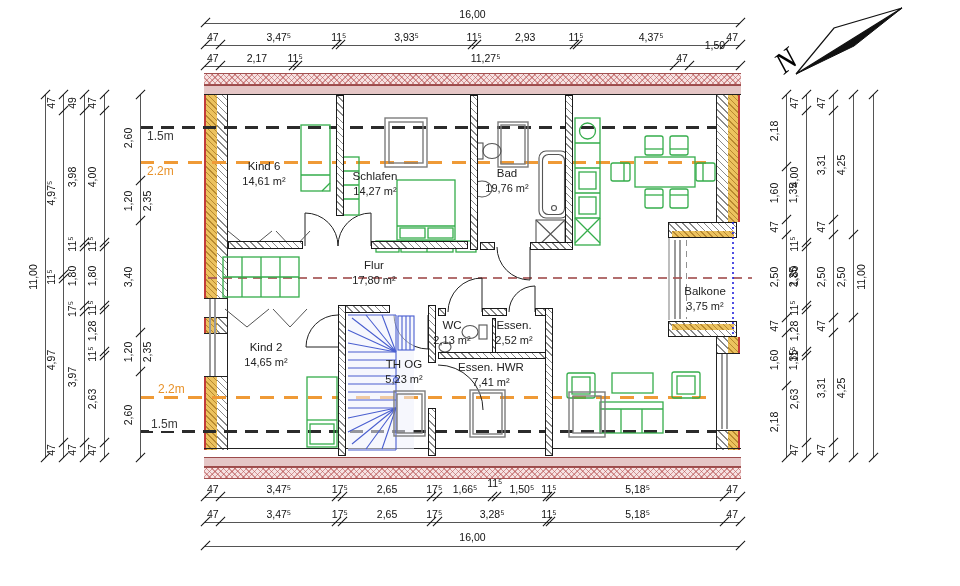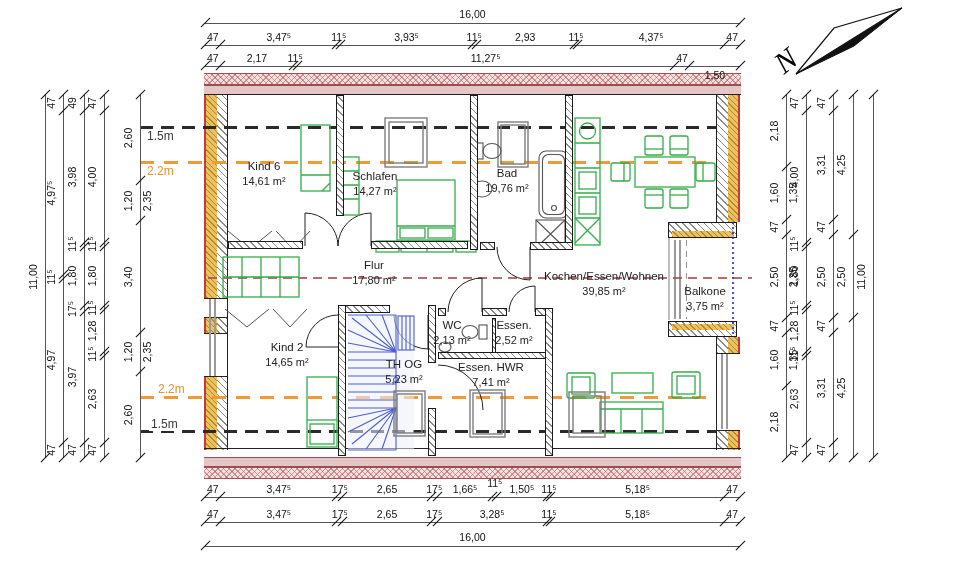--- a/index.html
+++ b/index.html
@@ -257,21 +257,21 @@
       <div class="dlab" style="left: 212.858px; top: 53px;">47</div>
       <div class="tick" style="left: 214.216px; top: 65.2px;"></div>
       <div class="dlab" style="left: 256.995px; top: 53px;">2,17</div>
       <div class="tick" style="left: 286.775px; top: 65.2px;"></div>
       <div class="dlab" style="left: 295.198px; top: 53px;">11⁵</div>
       <div class="tick" style="left: 290.62px; top: 65.2px;"></div>
       <div class="dlab" style="left: 485.624px; top: 53px;">11,27⁵</div>
       <div class="tick" style="left: 667.628px; top: 65.2px;"></div>
       <div class="dlab" style="left: 681.986px; top: 53px;">47</div>
       <div class="tick" style="left: 683.344px; top: 65.2px;"></div>
-      <div class="dlab" style="left: 714.922px; top: 70px;">1,50</div>
+      <div class="dlab" style="left: 714.922px; top: 40px;">1,50</div>
       <div class="tick" style="left: 733.5px; top: 65.2px;"></div>
       <div class="dimline-h" style="left: 205px; top: 497px; width: 535px;"></div>
       <div class="tick" style="left: 198.5px; top: 496.2px;"></div>
       <div class="dlab" style="left: 212.858px; top: 484px;">47</div>
       <div class="tick" style="left: 214.216px; top: 496.2px;"></div>
       <div class="dlab" style="left: 278.813px; top: 484px;">3,47⁵</div>
       <div class="tick" style="left: 330.411px; top: 496.2px;"></div>
       <div class="dlab" style="left: 339.837px; top: 484px;">17⁵</div>
       <div class="tick" style="left: 336.262px; top: 496.2px;"></div>
       <div class="dlab" style="left: 387.067px; top: 484px;">2,65</div>
@@ -574,29 +574,25 @@
         <div class="rarea">14,27 m²</div>
       </div>
       <div class="room-label" style="left: 507px; top: 166px;">
         <div class="rname">Bad</div>
         <div class="rarea">19,76 m²</div>
       </div>
       <div class="room-label" style="left: 374px; top: 258px;">
         <div class="rname">Flur</div>
         <div class="rarea">17,80 m²</div>
       </div>
-      <div class="room-label" style="left: 604px; top: 269px;">
-        <div class="rname">Kochen/Essen/Wohnen</div>
-        <div class="rarea">39,85 m²</div>
-      </div>
       <div class="room-label" style="left: 705px; top: 284px;">
         <div class="rname">Balkone</div>
         <div class="rarea">3,75 m²</div>
       </div>
-      <div class="room-label" style="left: 266px; top: 340px; margin-left: 21px;">
+      <div class="room-label" style="left: 266px; top: 340px;">
         <div class="rname">Kind 2</div>
         <div class="rarea">14,65 m²</div>
       </div>
       <div class="room-label" style="left: 404px; top: 357px;">
         <div class="rname">TH OG</div>
         <div class="rarea">5,23 m²</div>
       </div>
       <div class="room-label" style="left: 452px; top: 318px;">
         <div class="rname">WC</div>
         <div class="rarea">2,13 m²</div>

